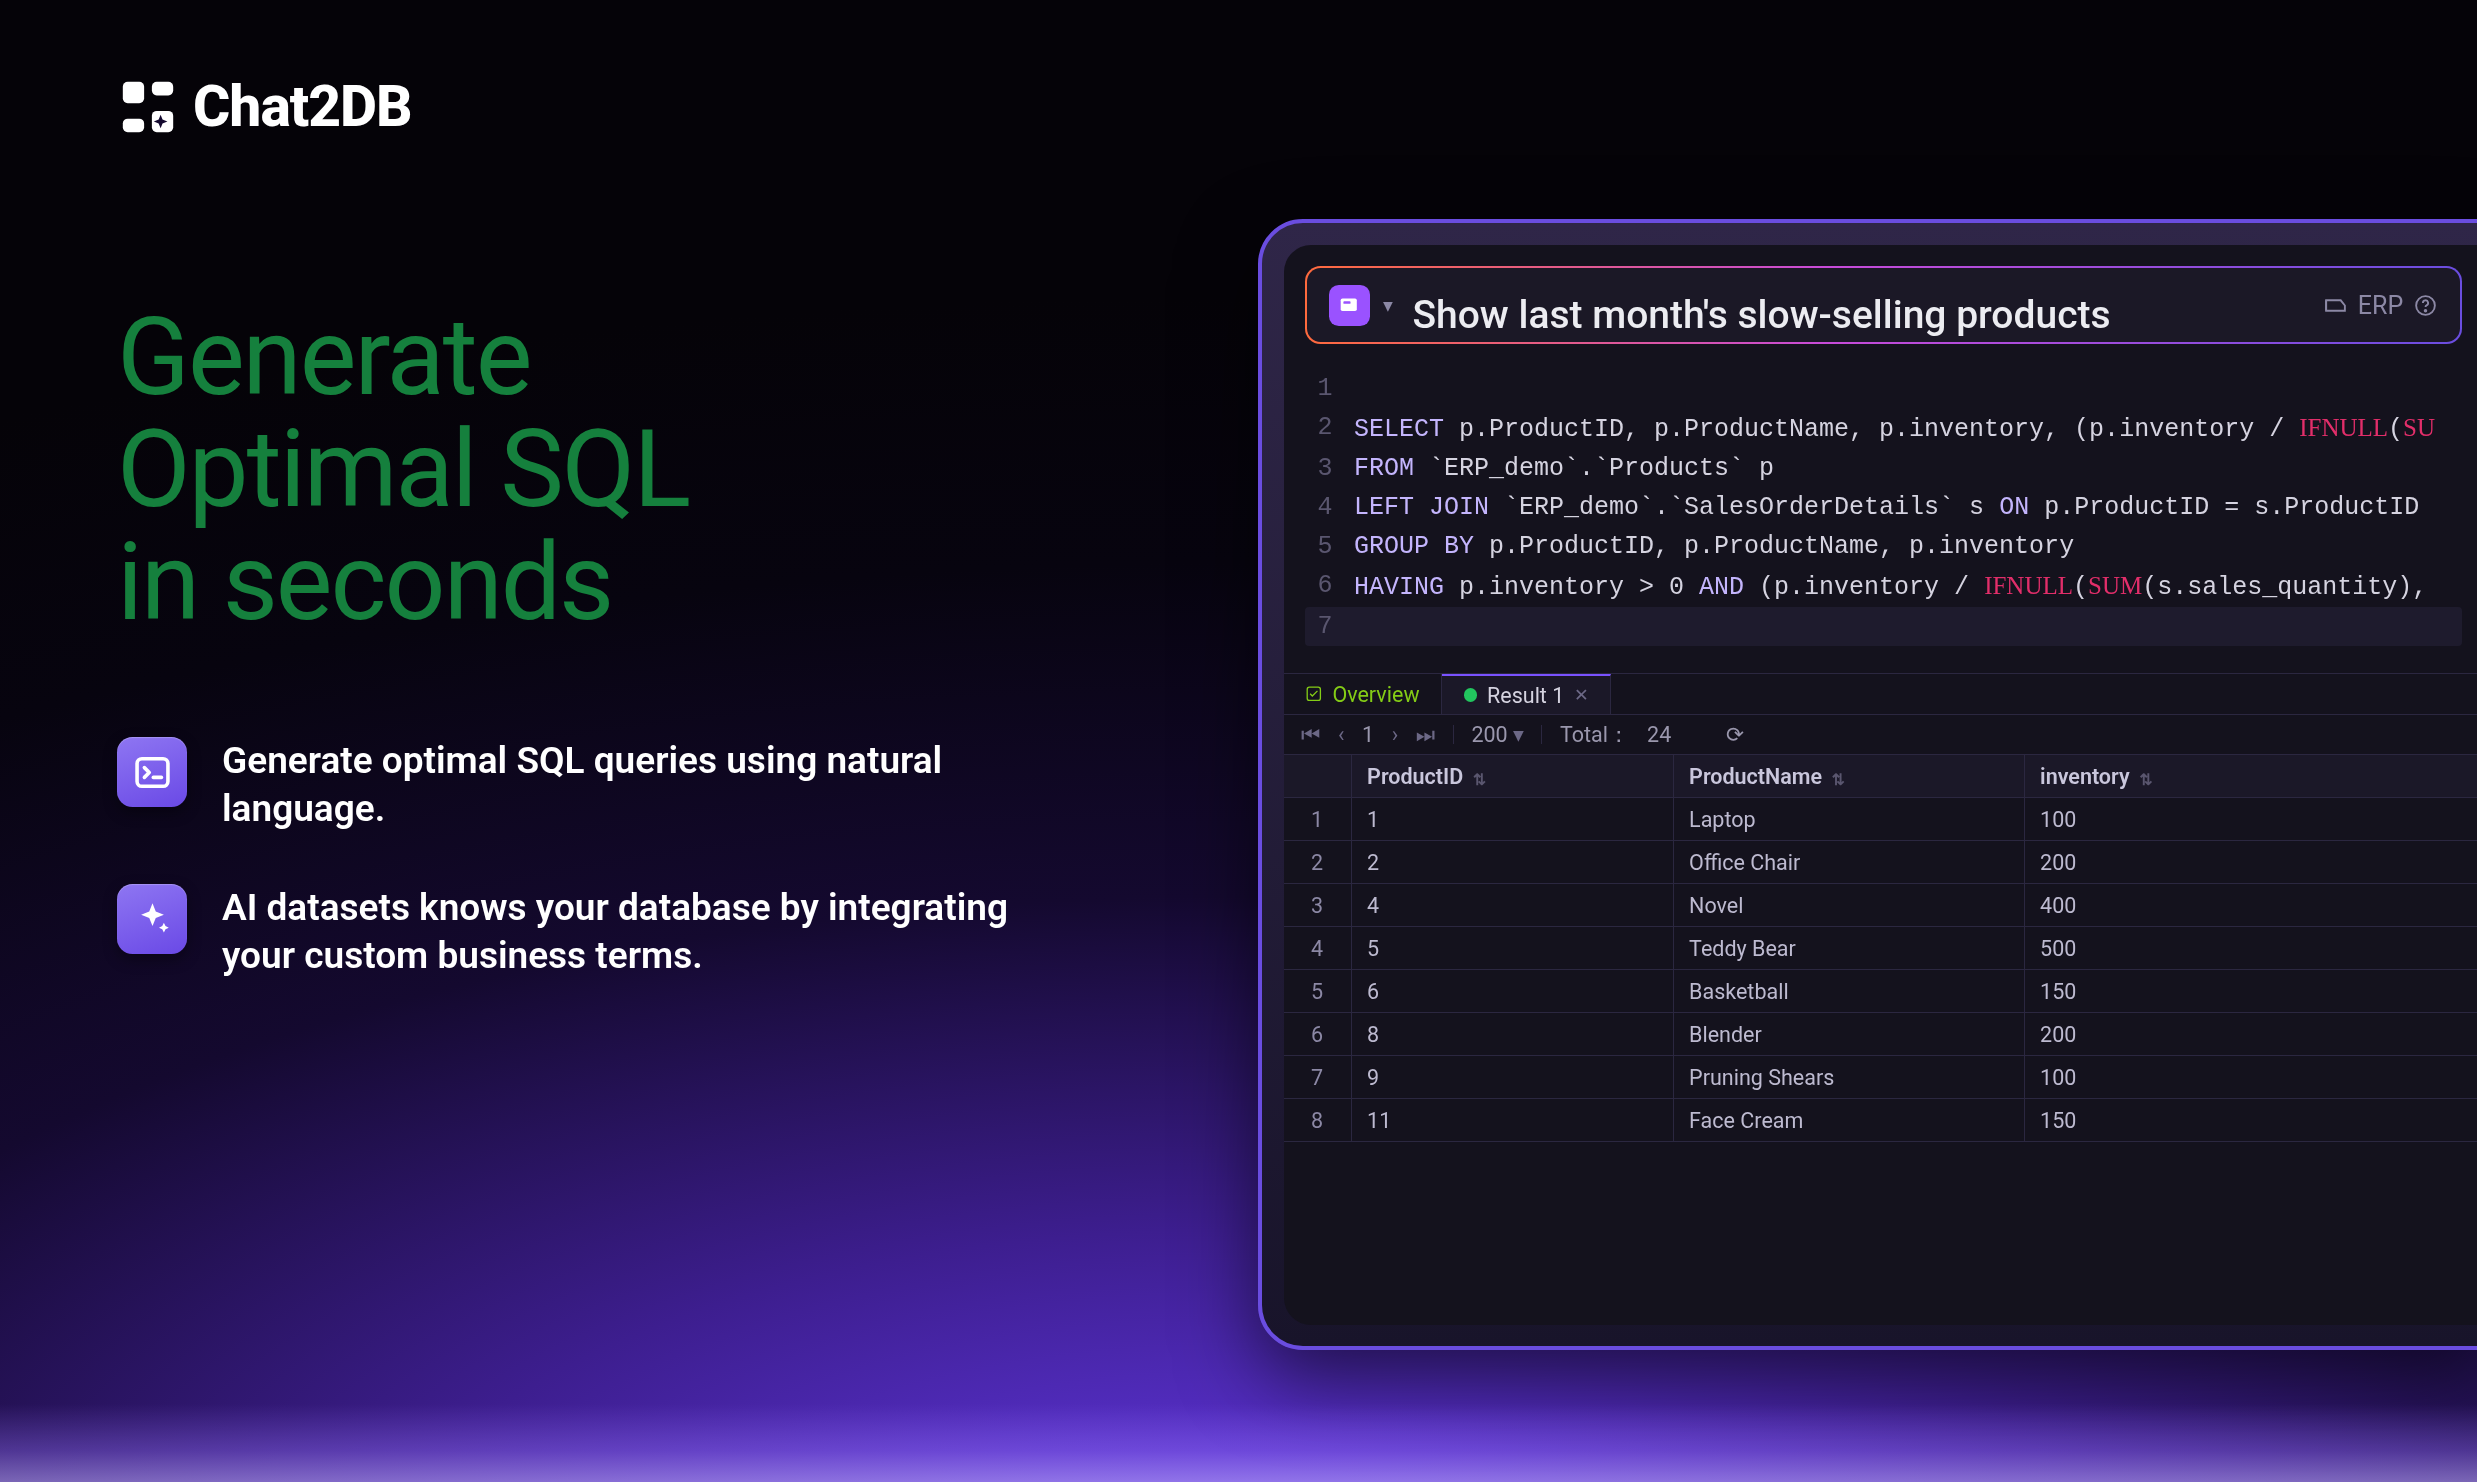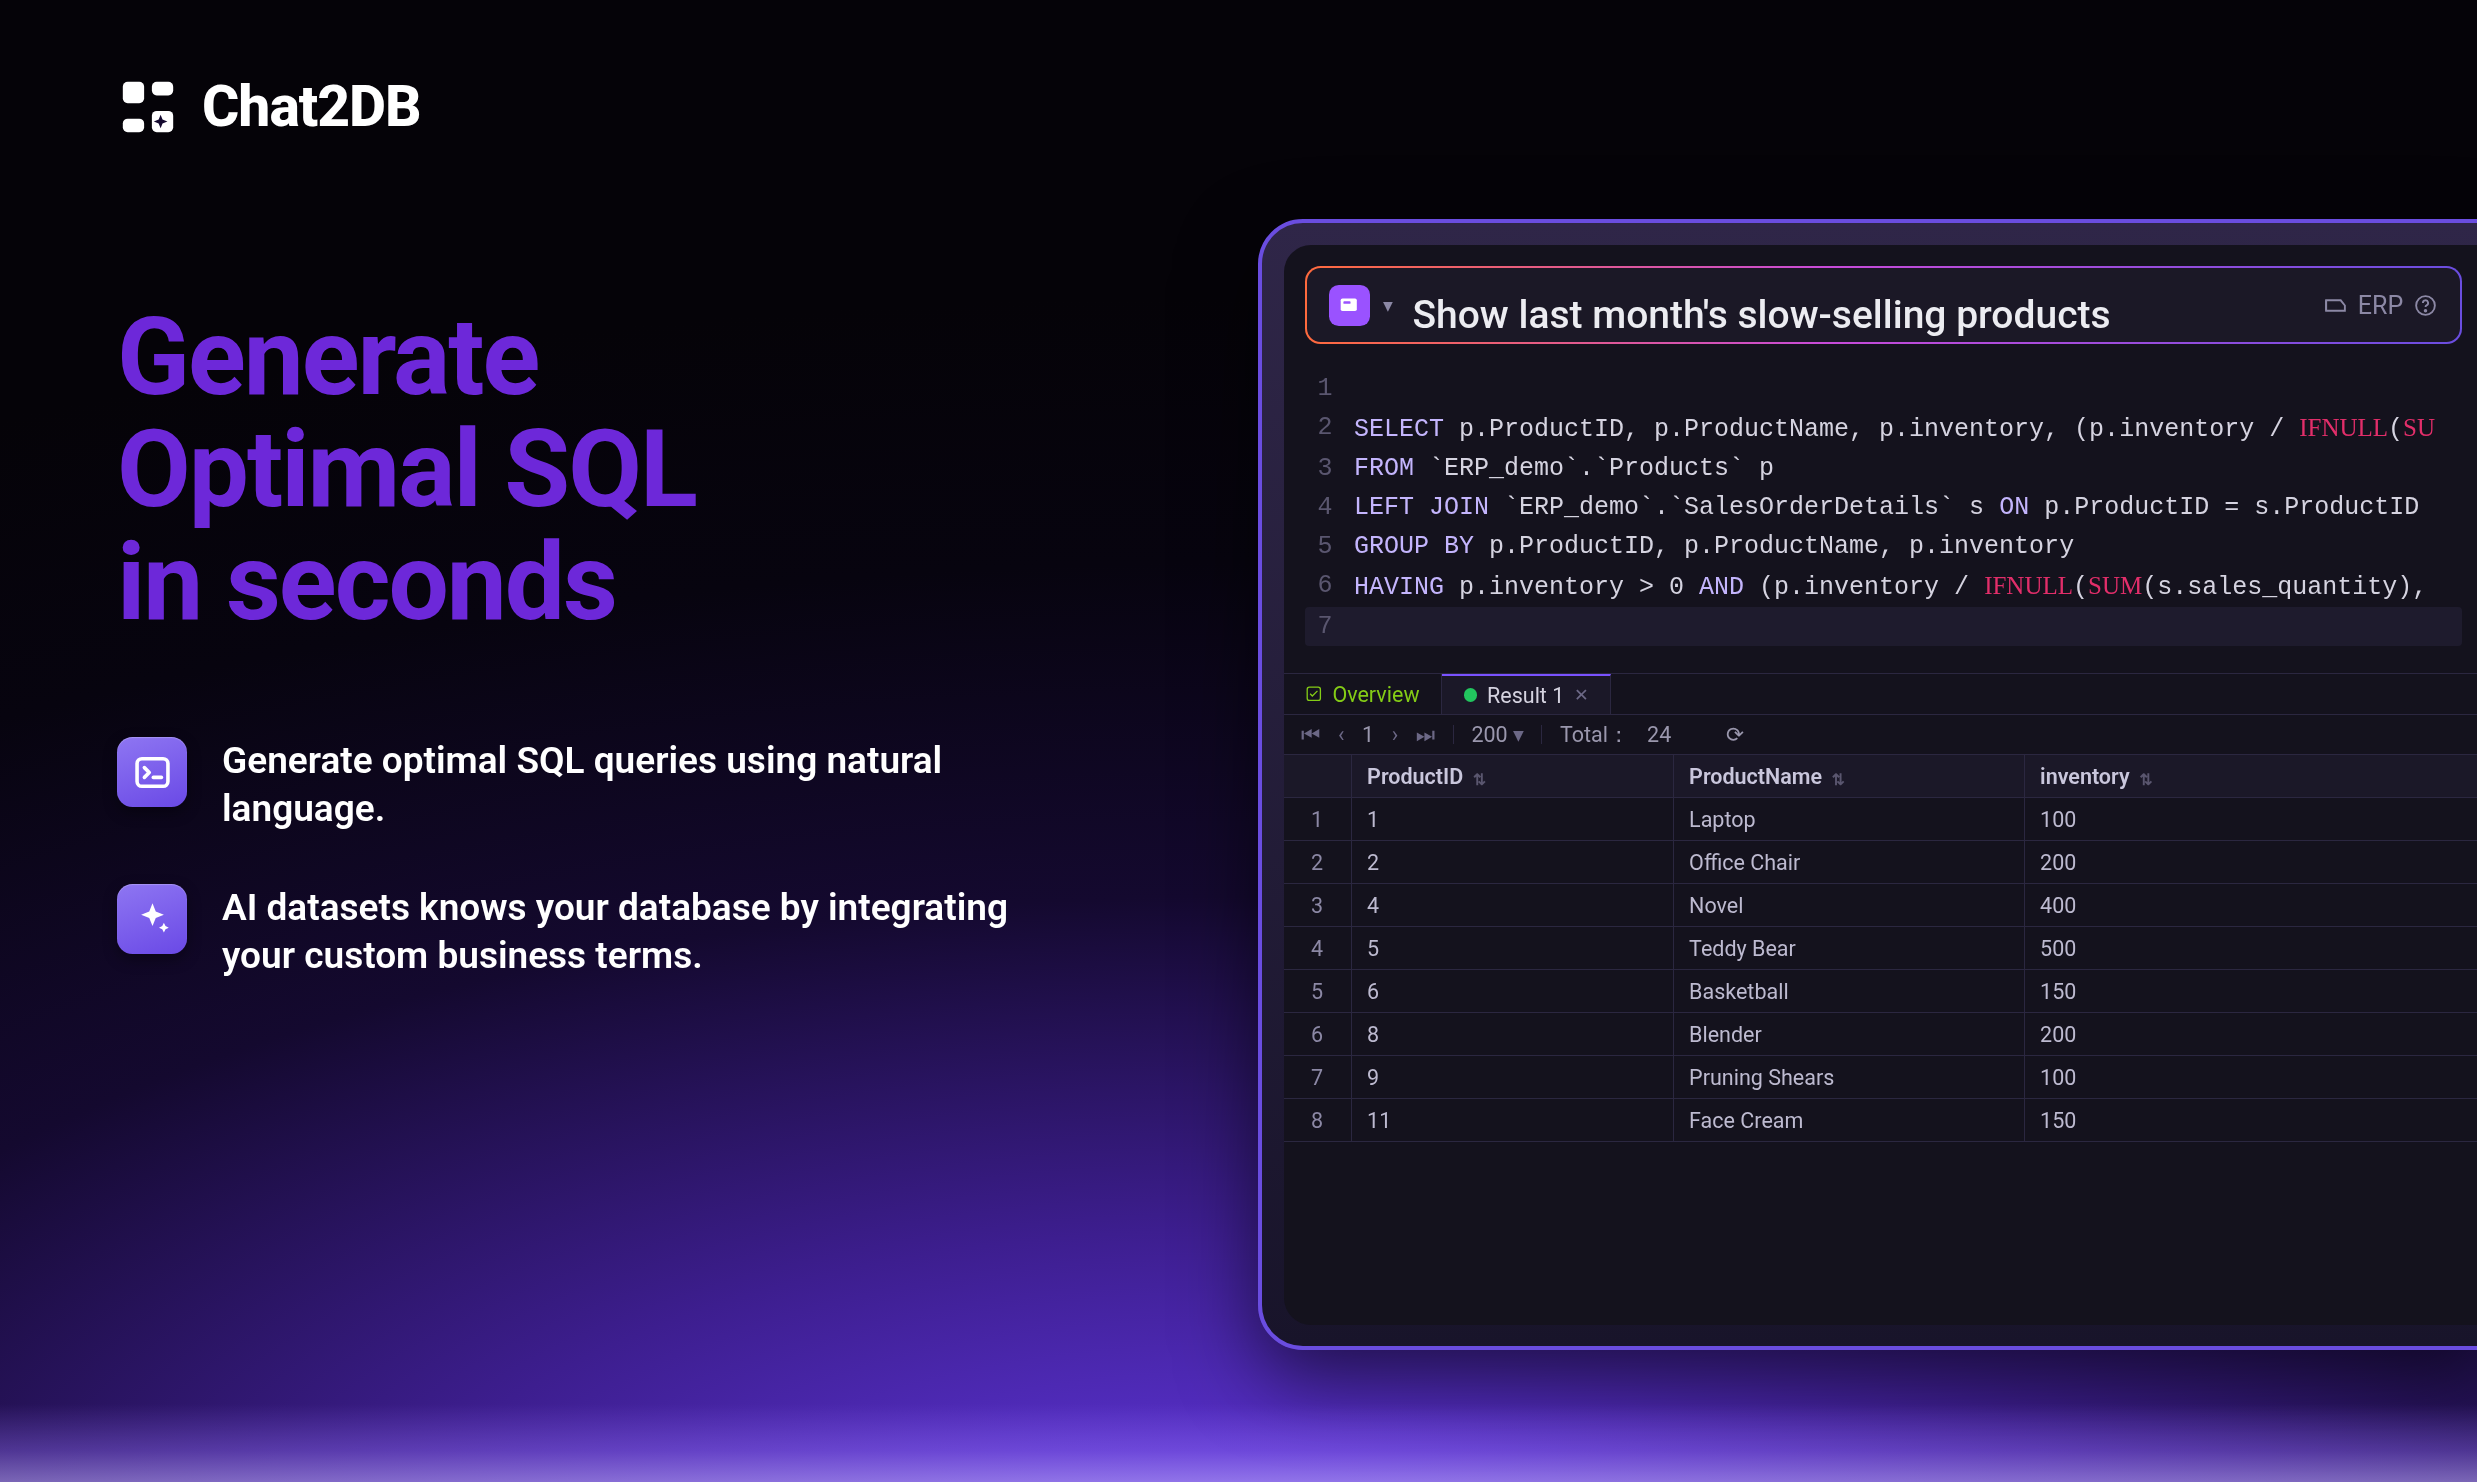--- a/index.html
+++ b/index.html
@@ -10,21 +10,21 @@
     position: relative;
   }
 
   
   .logo {
     position: absolute;
     top: 73px;
     left: 117px;
     display: flex;
     align-items: center;
-    gap: 23px;
+    gap: 14px;
   }
   .logo-mark {
     width: 62px; height: 62px;
     position: relative;
   }
   .logo-mark svg { width: 100%; height: 100%; }
   .logo-text {
     font-size: 57px;
     font-weight: 800;
     letter-spacing: -1px;
@@ -33,24 +33,24 @@
 
   
   .hero {
     position: absolute;
     top: 302px;
     left: 117px;
     width: 975px;
   }
   .hero-title {
     font-size: 107px;
-    font-weight: 700;
+    font-weight: 400;
     line-height: 1.05;
     letter-spacing: -2px;
-    color: #6d28d9;
+    color: #15803d;
   }
   .features {
     margin-top: 98px;
     display: flex;
     flex-direction: column;
     gap: 51px;
   }
   .feature {
     display: flex;
     align-items: flex-start;

